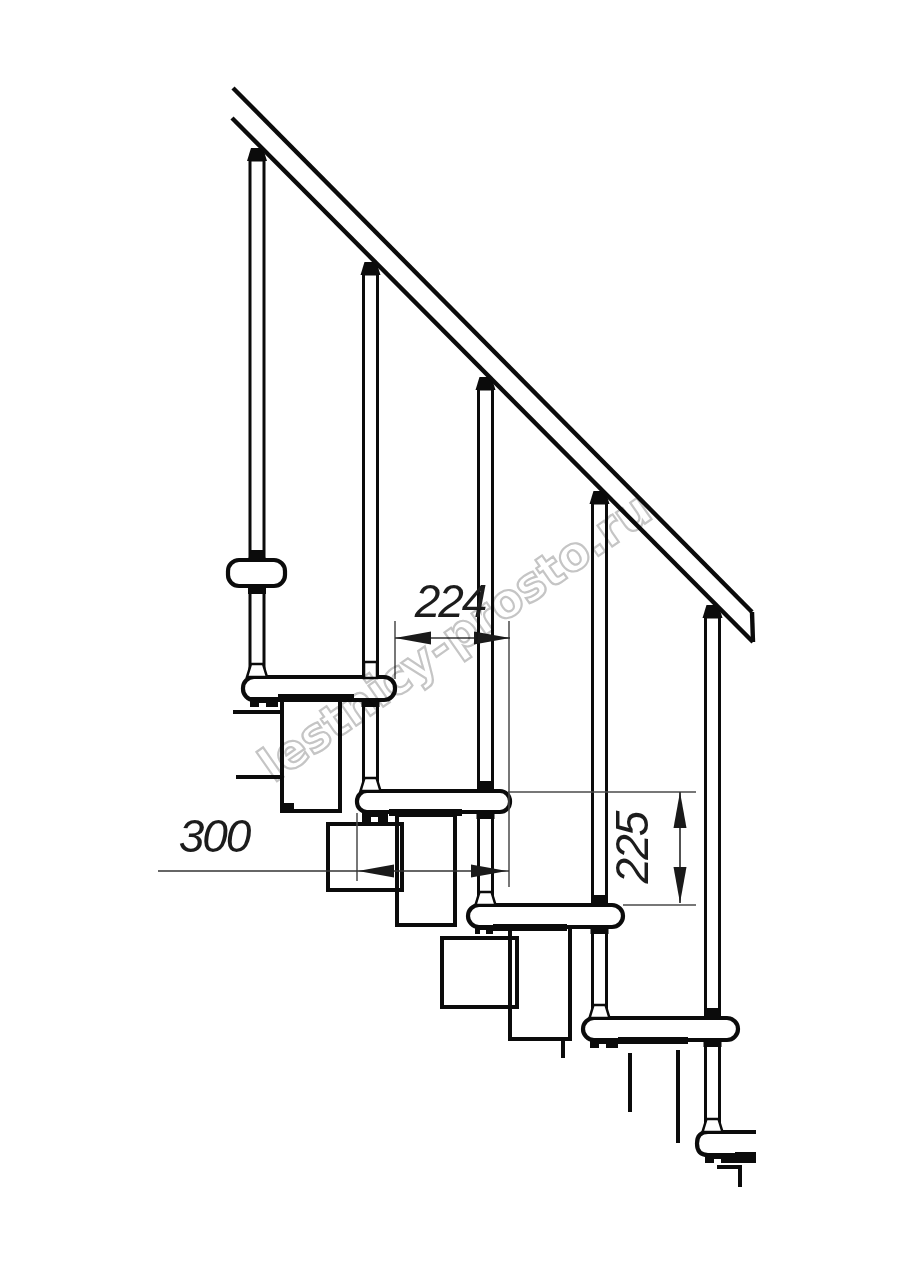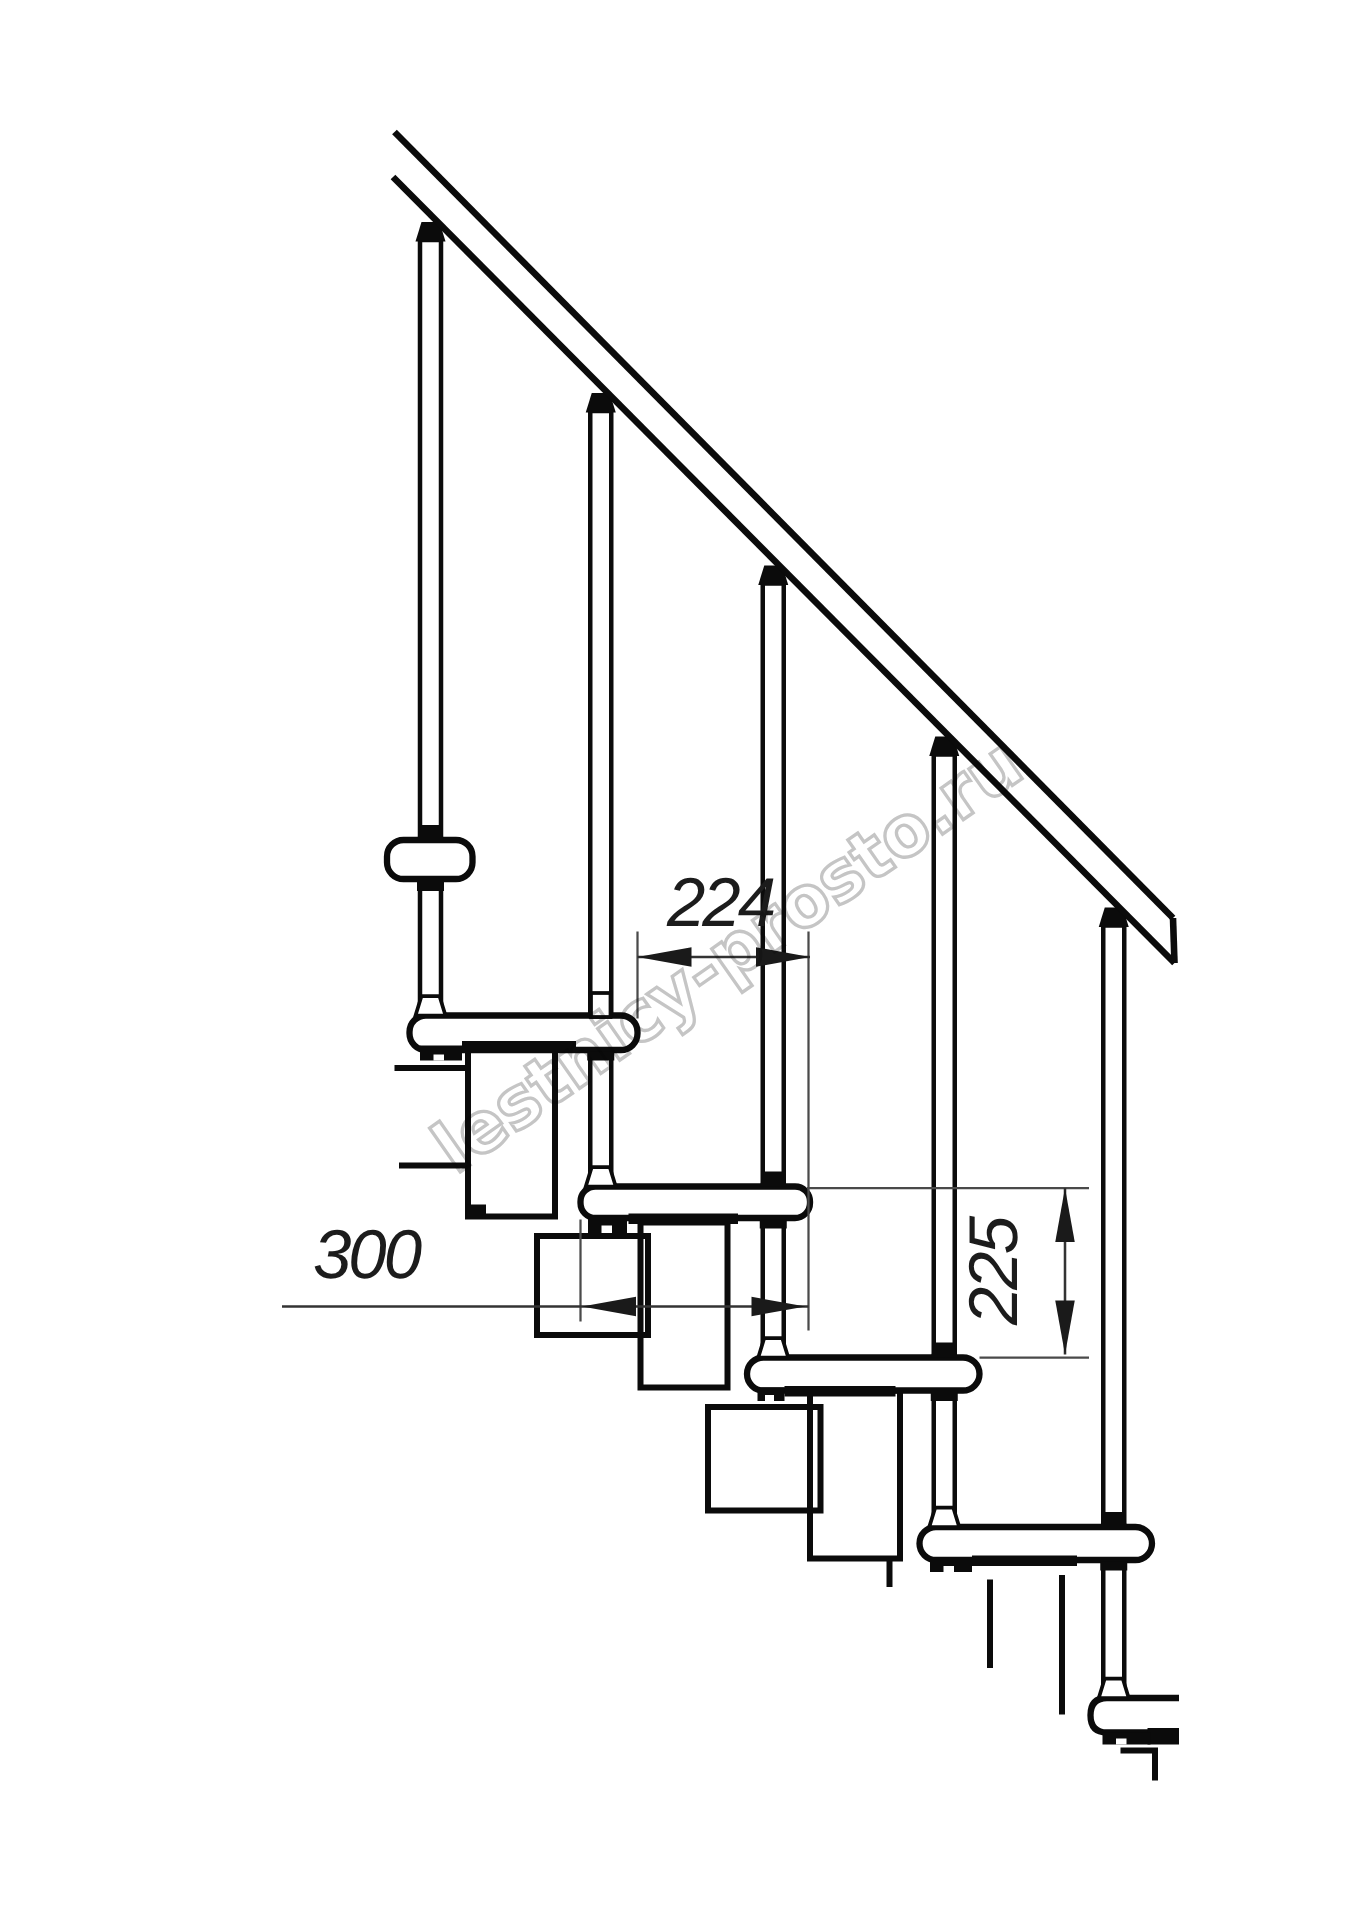--- a/index.html
+++ b/index.html
@@ -9,21 +9,20 @@
     width: 914px;
     height: 1280px;
     overflow: hidden;
     font-family: "Liberation Sans", sans-serif;
   }
   .canvas {
     position: relative;
     width: 837px;
     height: 1280px;
     background: #ffffff;
-    padding-left: 30px;
   }
   svg { display: block; }
   .dim-text {
     font-family: "Liberation Sans", "DejaVu Sans", sans-serif;
     font-style: italic;
     font-size: 46px;
     letter-spacing: -2px;
     fill: #1c1c1c;
   }
   .watermark-text {

